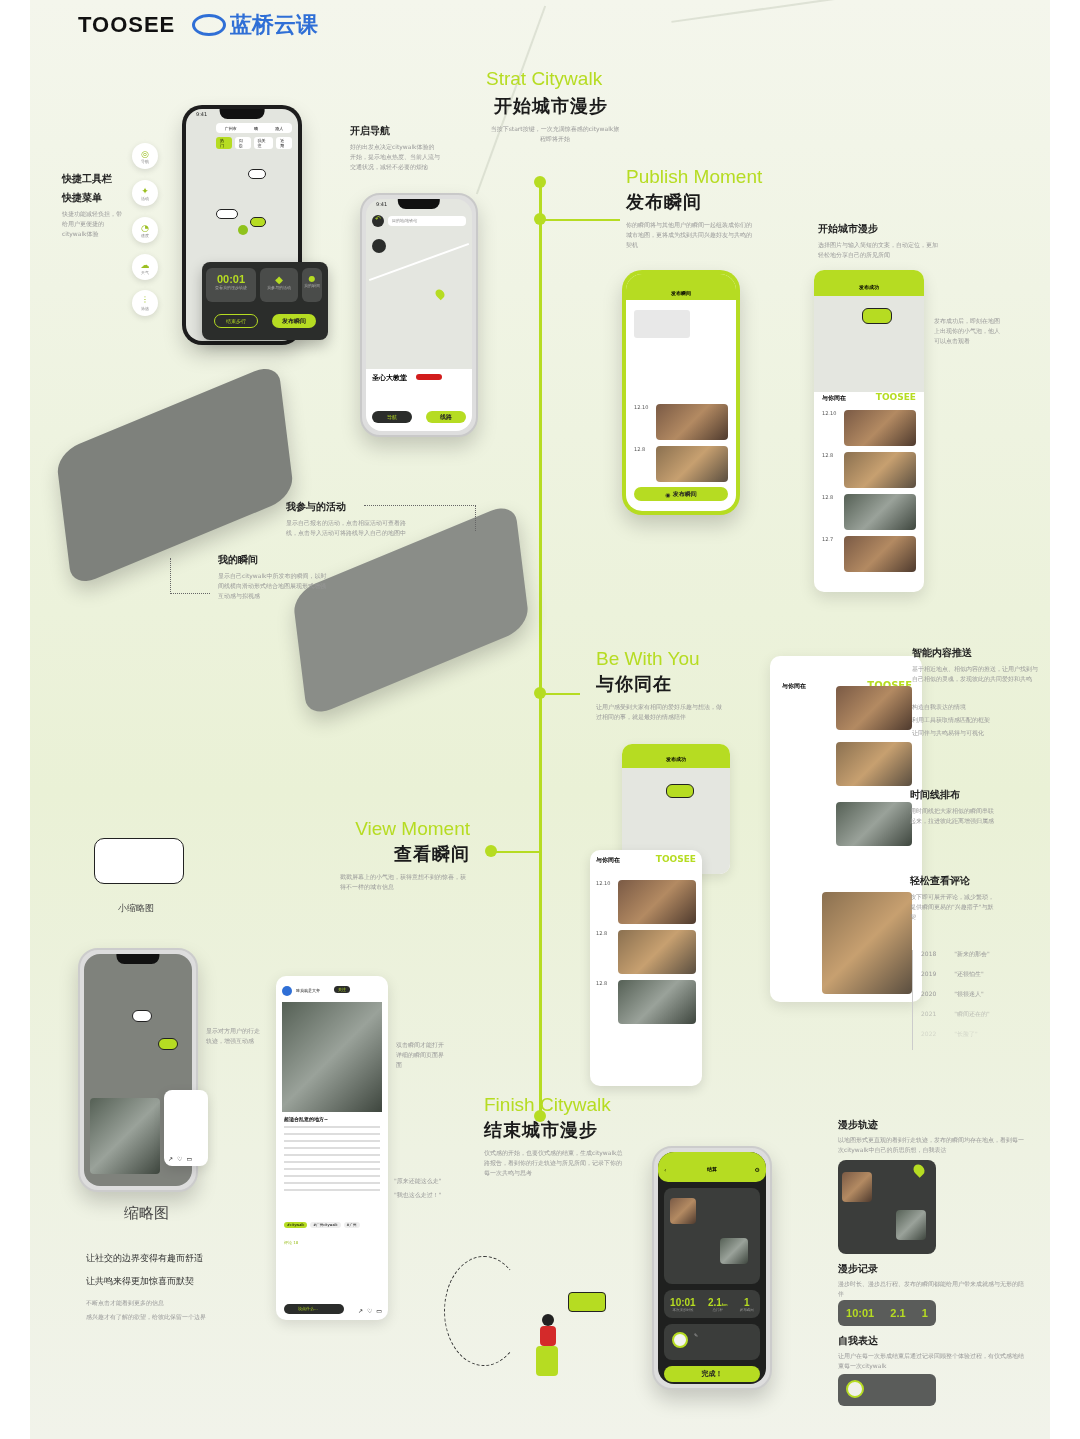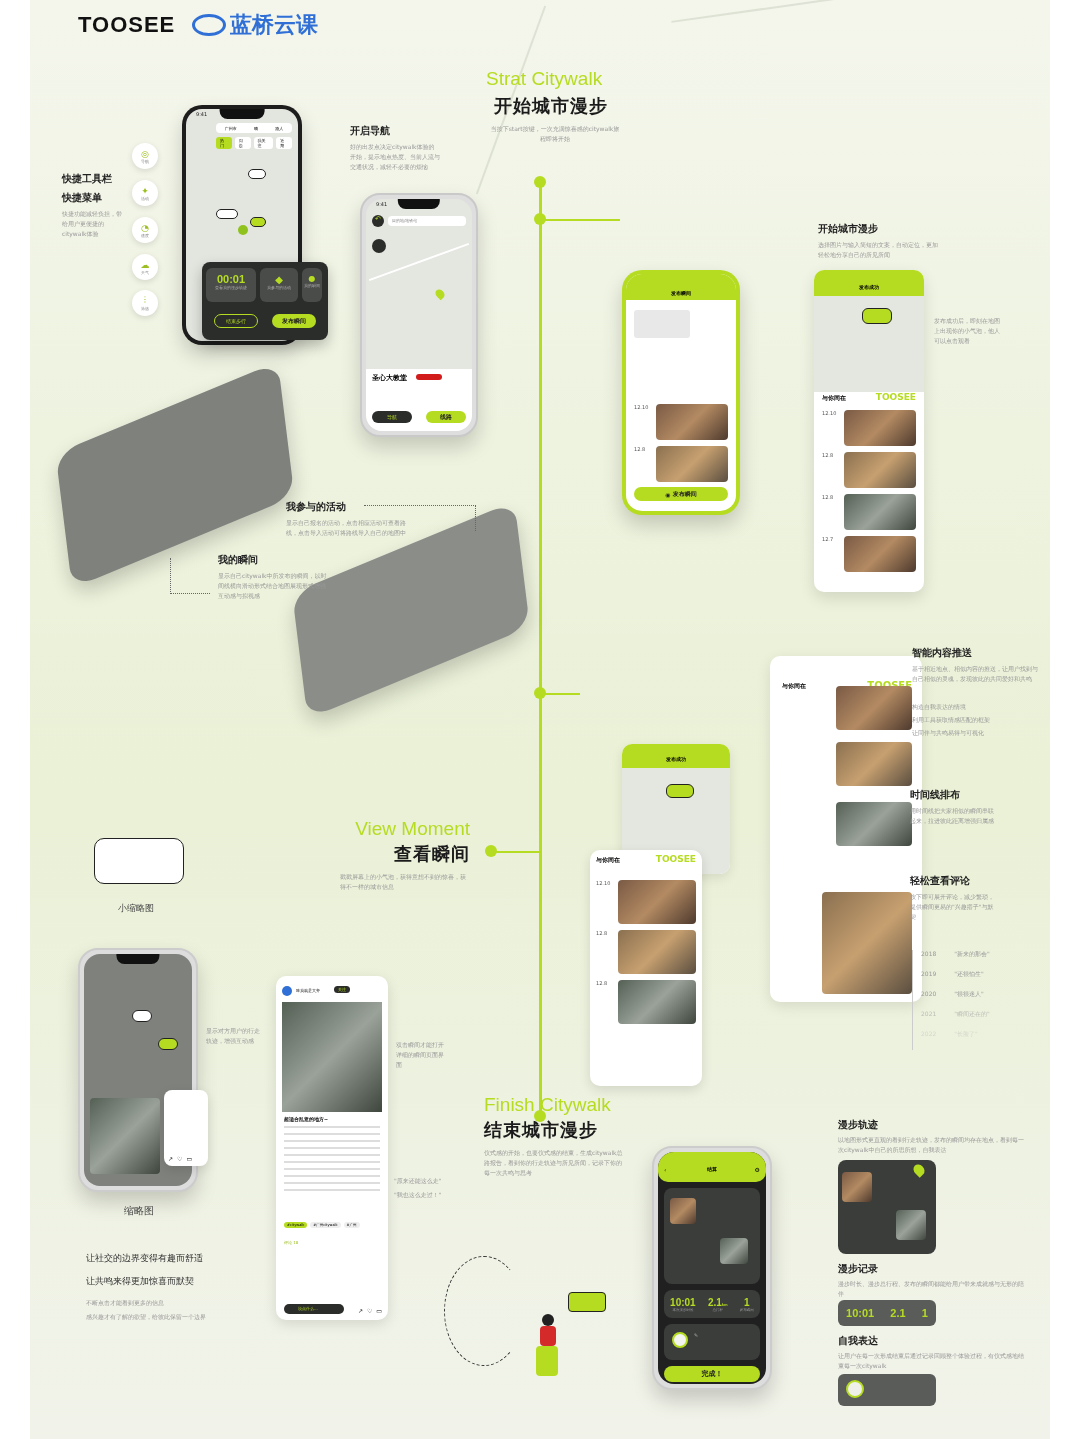--- a/index.html
+++ b/index.html
@@ -164,20 +164,25 @@
     <div class="sub-t">我参与的活动</div>
     <div class="desc" style="margin-top:4px">显示自己报名的活动，点击相应活动可查看路线，点击导入活动可将路线导入自己的地图中</div>
   </div>
   <div class="dotline" style="left:334px;top:505px;width:112px;height:26px;border-left:none;border-bottom:none"></div>
   <div class="abs" style="left:188px;top:553px;width:112px">
     <div class="sub-t">我的瞬间</div>
     <div class="desc" style="margin-top:4px">显示自己citywalk中所发布的瞬间，以时间线横向滑动形式结合地图展现形式增强互动感与拟视感</div>
   </div>
   <div class="dotline" style="left:140px;top:558px;width:40px;height:36px;border-right:none;border-top:none"></div>
 
+  <div class="abs" style="left:596px;top:166px;width:180px">
+    <div class="en">Publish Moment</div>
+    <div class="cn-title" style="margin:2px 0 6px">发布瞬间</div>
+    <div class="desc" style="width:130px">你的瞬间将与其他用户的瞬间一起组装成你们的城市地图，更将成为找到共同兴趣好友与共鸣的契机</div>
+  </div>
   <div class="abs" style="left:788px;top:222px;width:125px">
     <div class="sub-t">开始城市漫步</div>
     <div class="desc" style="margin-top:4px">选择图片与输入简短的文案，自动定位，更加轻松地分享自己的所见所闻</div>
   </div>
 
   <div class="phone lime" style="left:592px;top:270px;width:118px;height:245px;background:#b6dc22">
     <div class="screen" style="background:#fff">
       <div class="abs lime" style="left:0;right:0;top:0;height:26px"></div>
       <div class="abs" style="left:0;right:0;top:16px;text-align:center;font-size:5px;font-weight:700">发布瞬间</div>
       <div class="abs" style="left:8px;top:36px;width:56px;height:28px;background:#e8e8e8;border-radius:3px"></div>
@@ -222,20 +227,25 @@
       <div class="row-item">
           <span class="dt">12.7</span>
           <div class="photo ph"></div>
         </div>
     </div>
   </div>
   <div class="abs" style="left:904px;top:316px;width:70px">
     <div class="desc">发布成功后，即刻在地图上出现你的小气泡，他人可以点击观看</div>
   </div>
 
+  <div class="abs" style="left:566px;top:648px;width:150px">
+    <div class="en">Be With You</div>
+    <div class="cn-title" style="margin:2px 0 6px">与你同在</div>
+    <div class="desc" style="width:130px">让用户感受到大家有相同的爱好乐趣与想法，做过相同的事，就是最好的情感陪伴</div>
+  </div>
 
   <div class="abs" style="left:592px;top:744px;width:108px;height:130px;background:#fff;border-radius:10px;overflow:hidden;box-shadow:0 4px 12px rgba(0,0,0,.1)">
     <div class="abs lime" style="left:0;right:0;top:0;height:24px"></div>
     <div class="abs" style="left:0;right:0;top:12px;text-align:center;font-size:5px;font-weight:700">发布成功</div>
     <div class="abs" style="left:0;right:0;top:24px;bottom:0;background:#e4e6e0">
       <div class="bubble g" style="left:44px;top:16px;width:28px;height:14px"></div>
     </div>
   </div>
   <div class="abs" style="left:560px;top:850px;width:112px;height:236px;background:#fff;border-radius:10px;box-shadow:0 4px 12px rgba(0,0,0,.12);overflow:hidden">
     <div class="abs" style="left:6px;top:6px;font-size:6px;font-weight:700">与你同在</div>
@@ -323,21 +333,21 @@
   <div class="card" style="left:134px;top:1090px;width:44px;height:76px">
     <div class="abs" style="left:4px;bottom:4px;display:flex;gap:4px;font-size:6px">
       <span>↗</span>
         <span>♡</span>
         <span>▭</span>
     </div>
   </div>
   <div class="abs" style="left:176px;top:1026px;width:56px">
     <div class="desc">显示对方用户的行走轨迹，增强互动感</div>
   </div>
-  <div class="abs" style="left:94px;top:1204px;font-size:10px;color:#444">缩略图</div>
+  <div class="abs" style="left:94px;top:1204px;font-size:15px;color:#444">缩略图</div>
 
   <div class="abs" style="left:56px;top:1252px">
     <div style="font-size:9px;color:#333;margin-bottom:10px">让社交的边界变得有趣而舒适</div>
     <div style="font-size:9px;color:#333;margin-bottom:10px">让共鸣来得更加惊喜而默契</div>
     <div class="desc">不断点击才能看到更多的信息</div>
     <div class="desc" style="margin-top:4px">感兴趣才有了解的欲望，给彼此保留一个边界</div>
   </div>
 
   <div class="abs" style="left:246px;top:976px;width:112px;height:344px;background:#fff;border-radius:10px;box-shadow:0 4px 14px rgba(0,0,0,.12);overflow:hidden">
     <div class="abs" style="left:6px;top:10px;width:10px;height:10px;border-radius:50%;background:#2f6fd6"></div>

